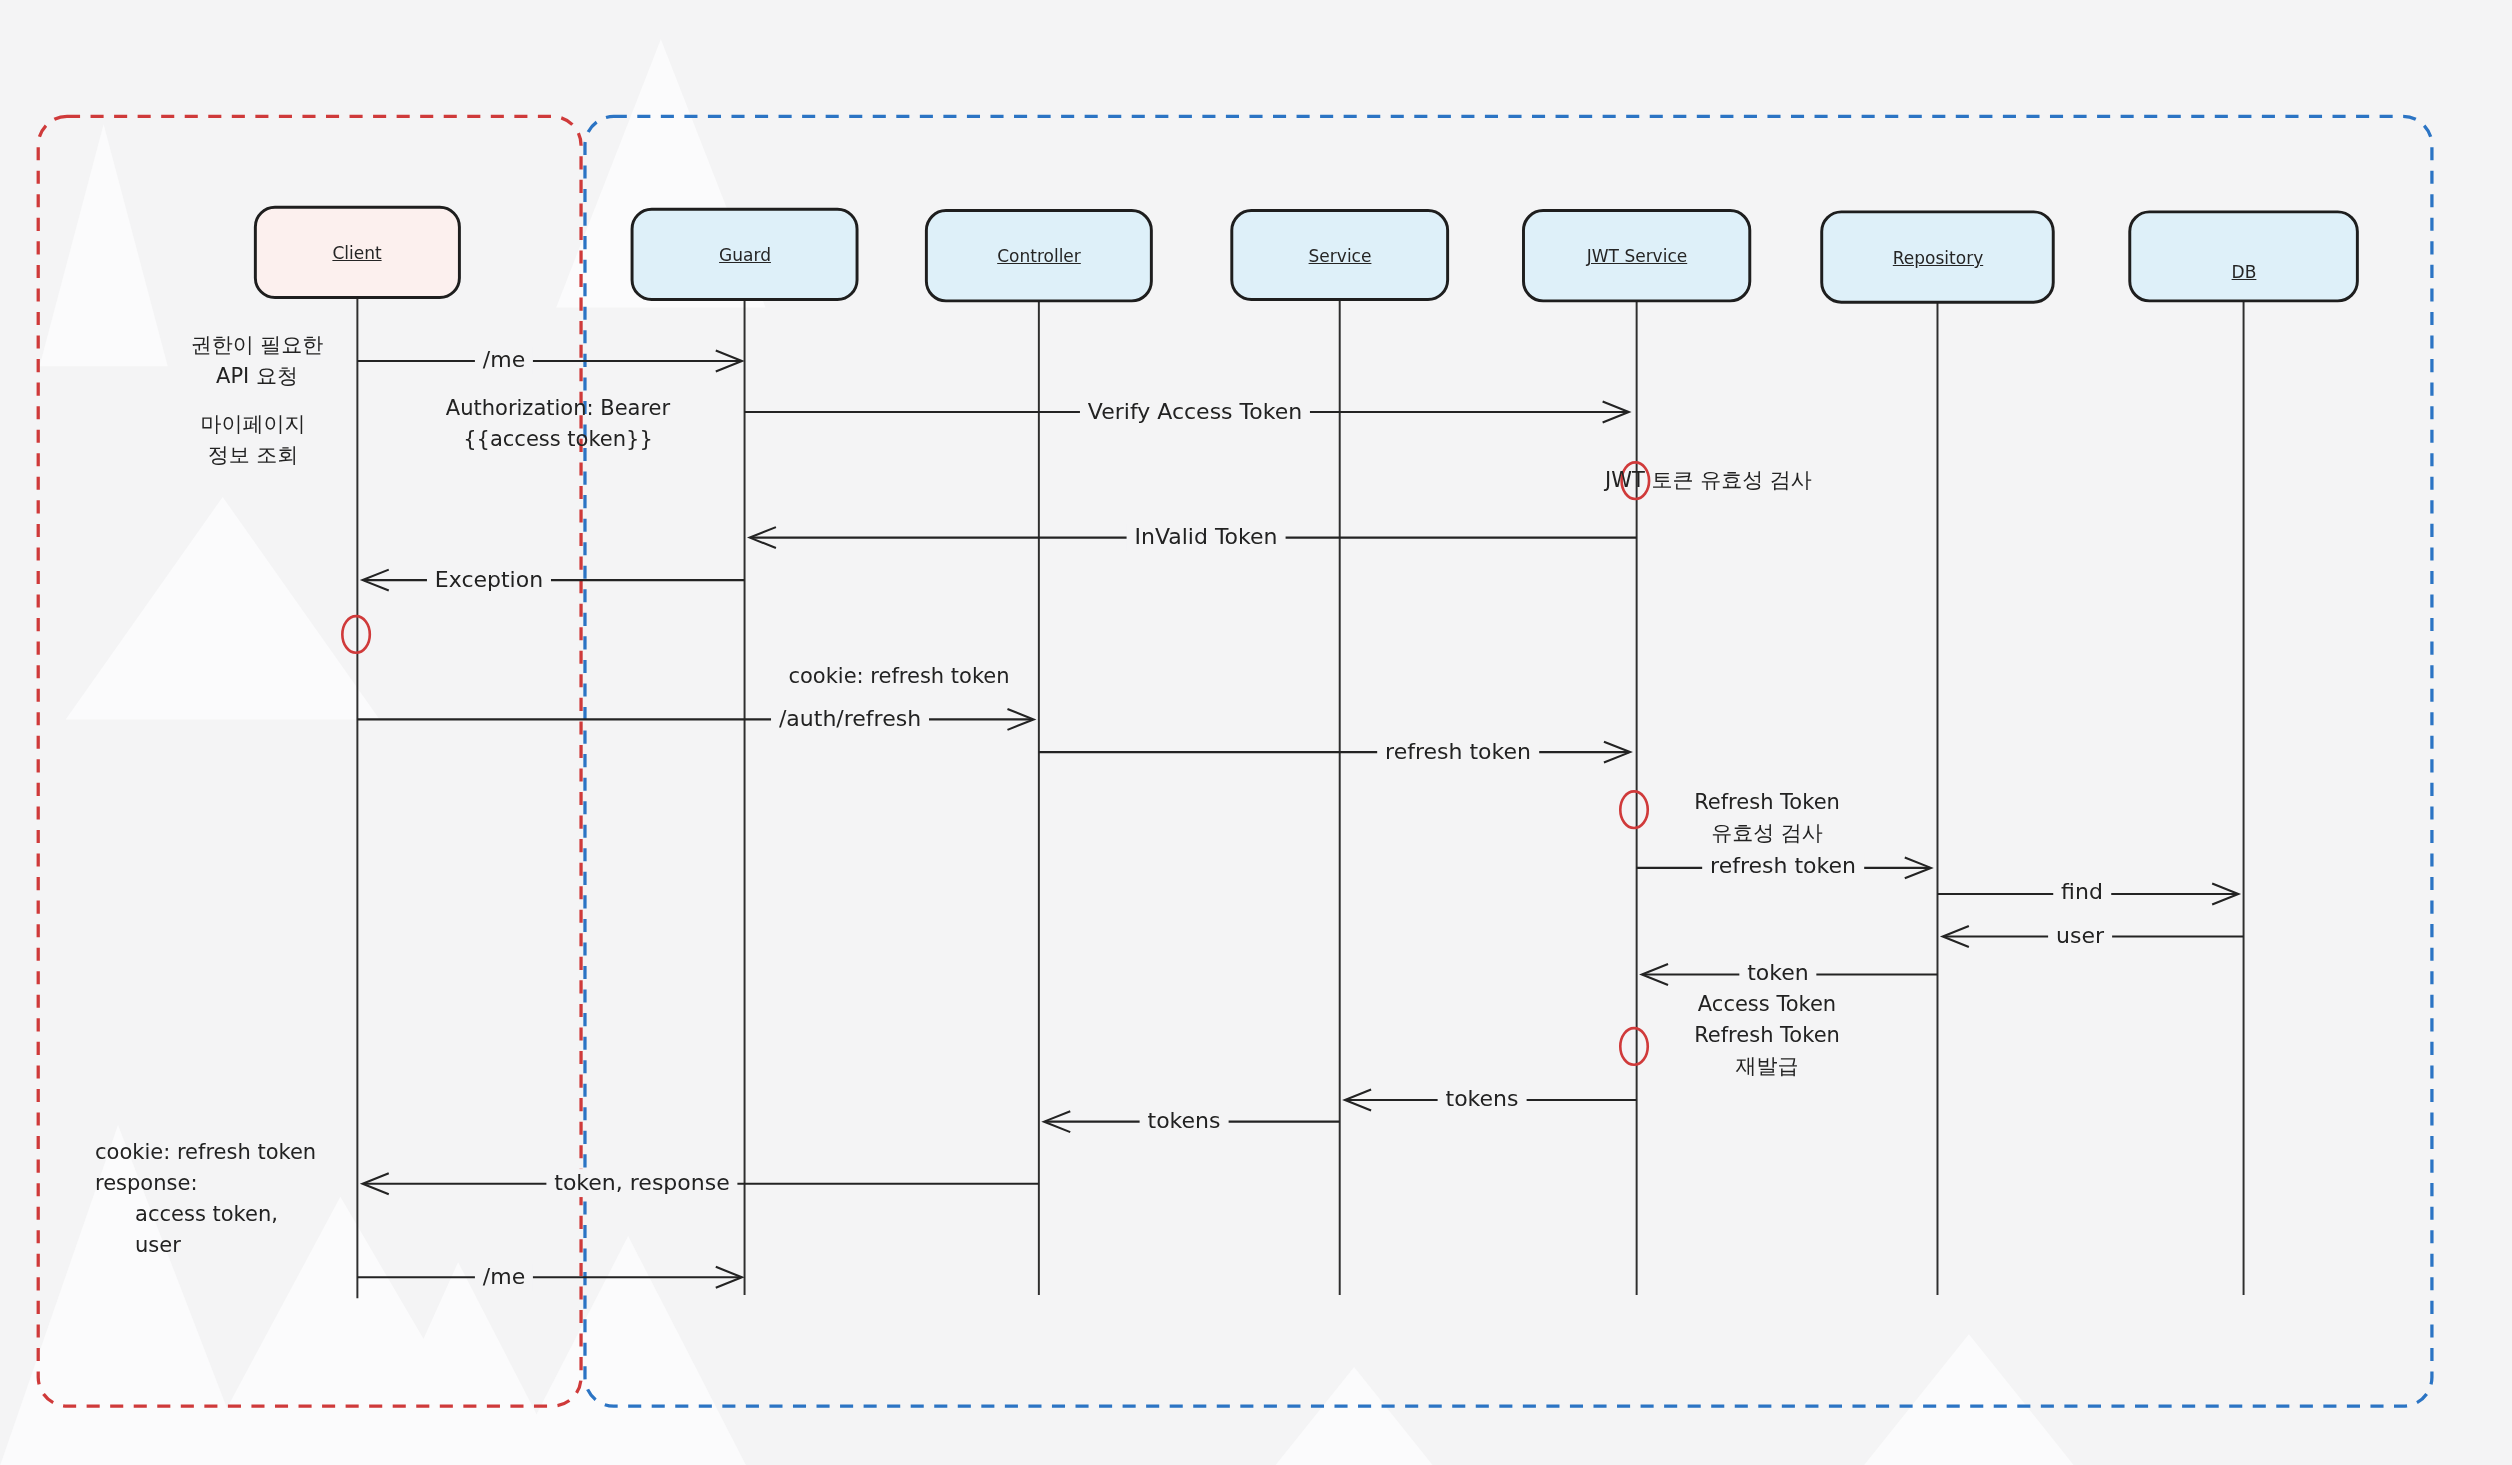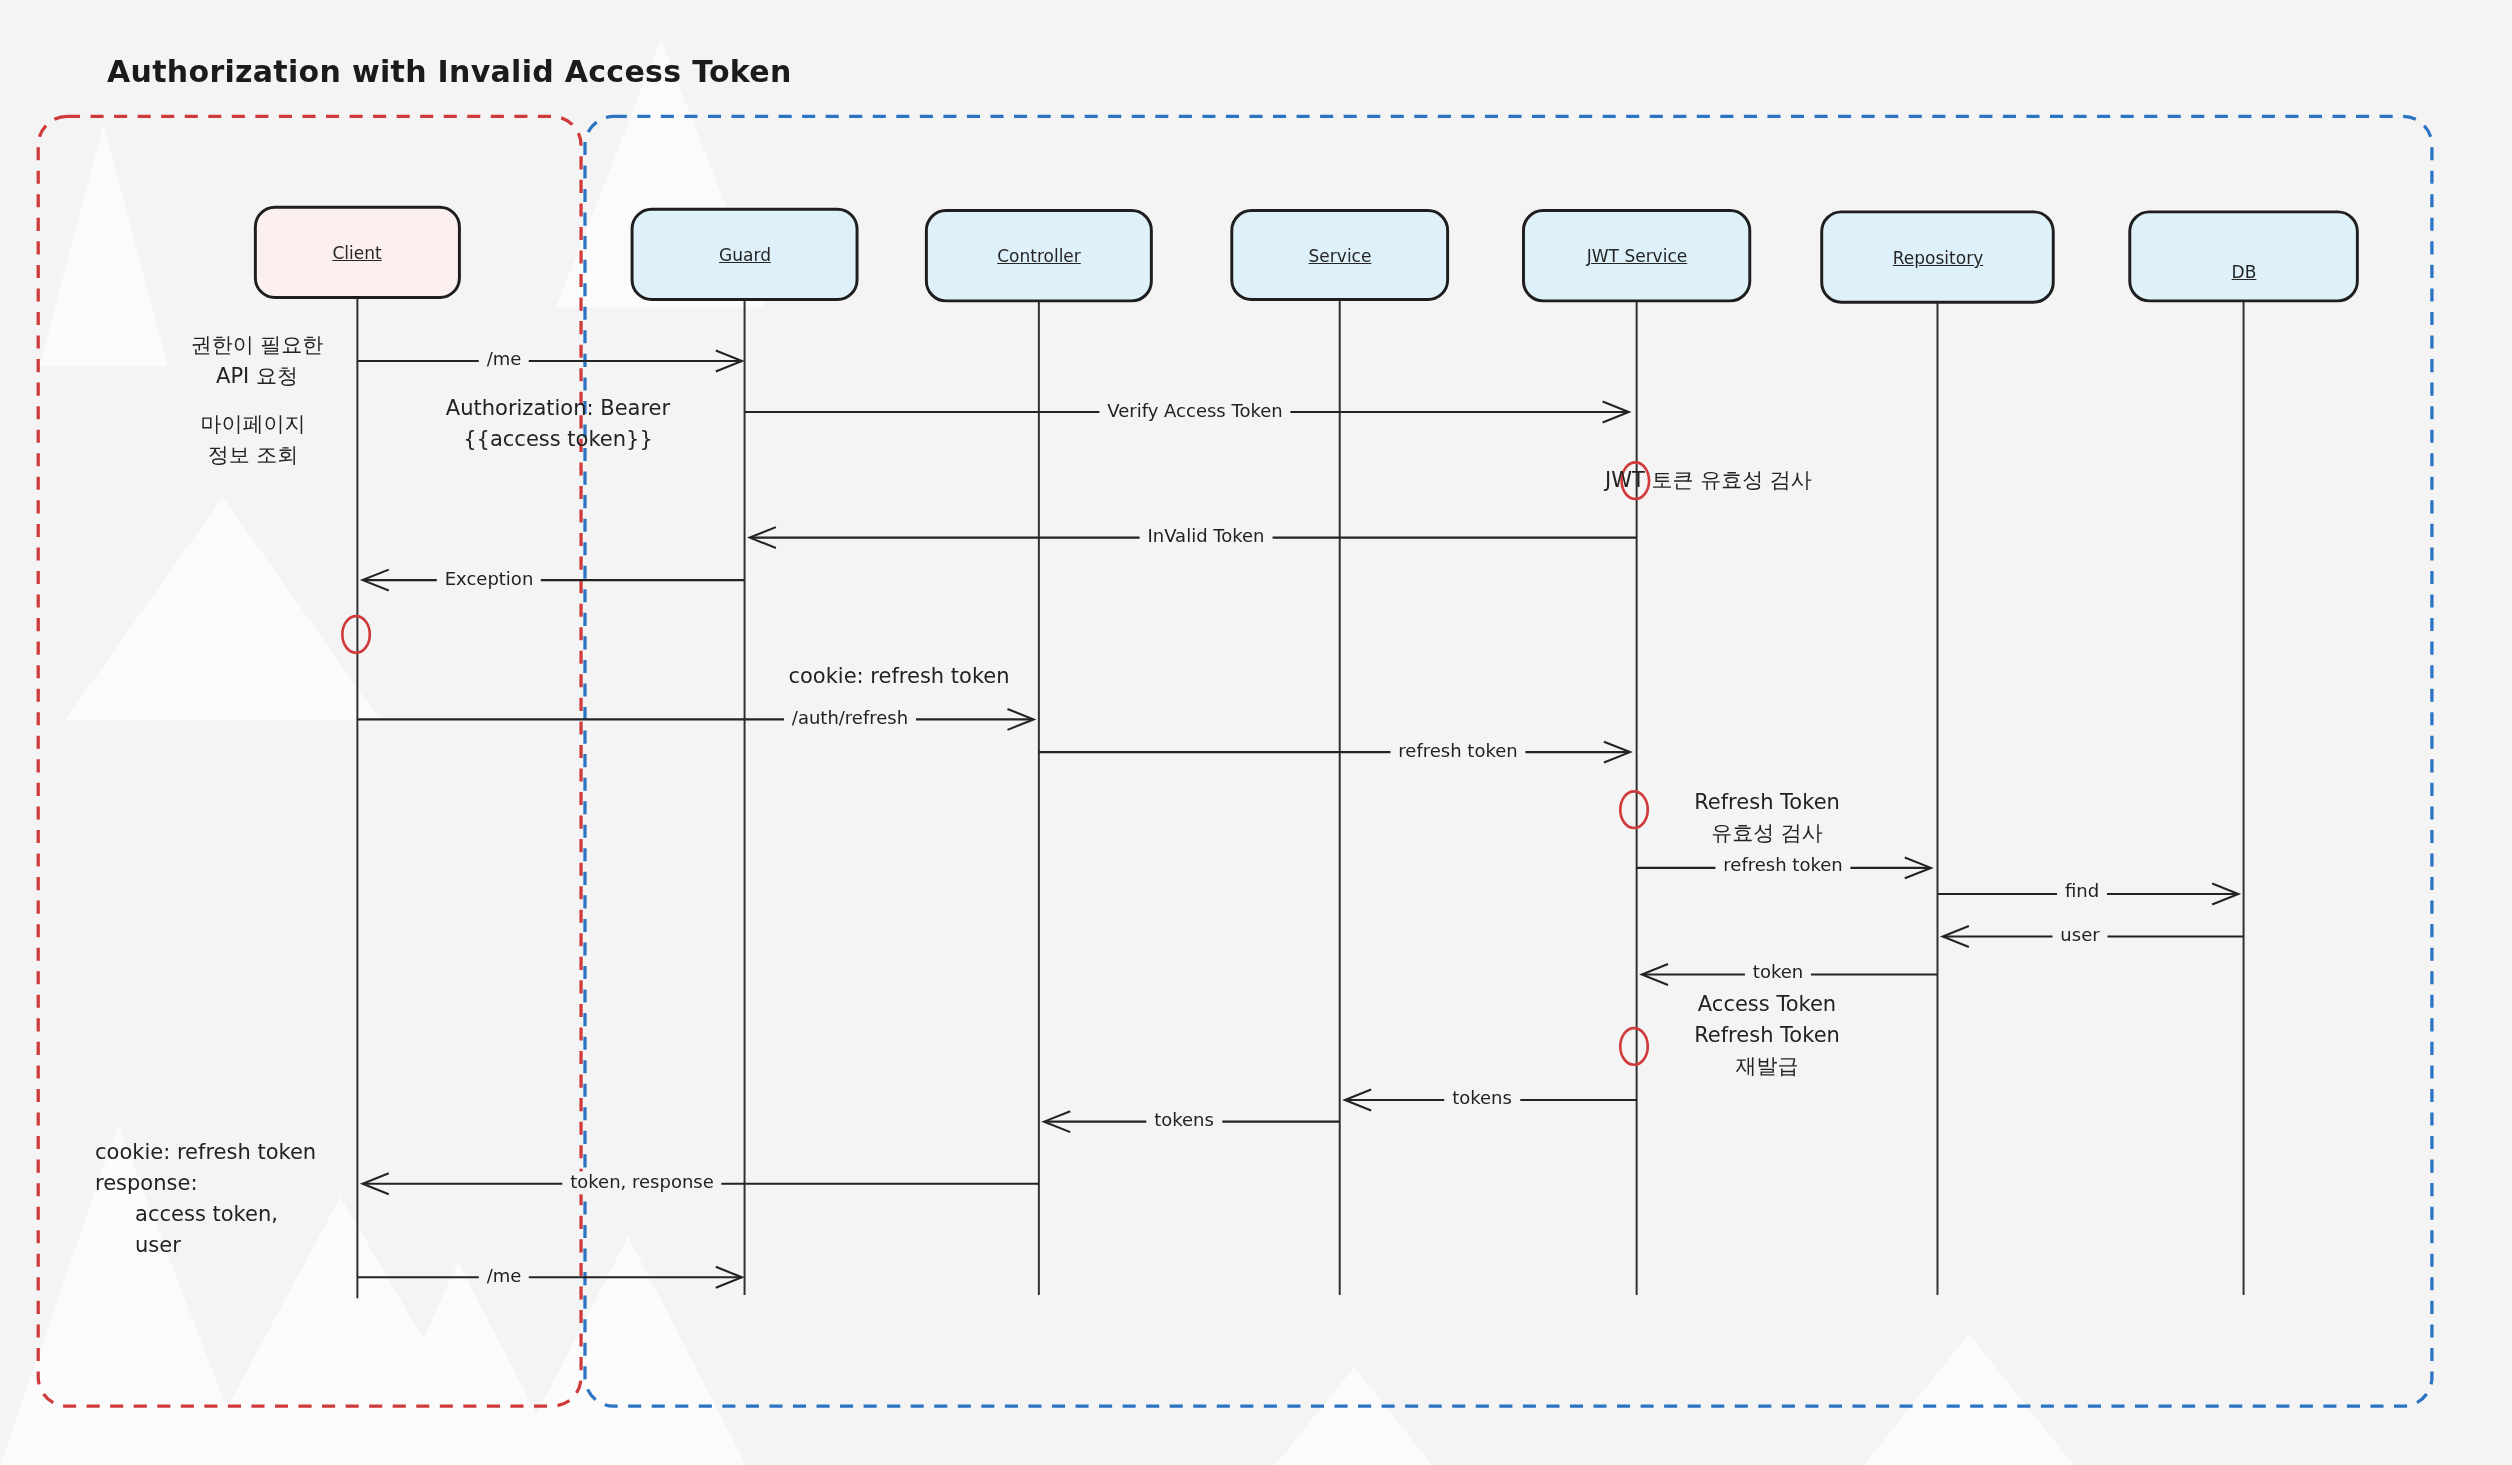--- a/index.html
+++ b/index.html
@@ -12,21 +12,21 @@
   .title{
     position:absolute;left:107px;top:54px;
     font-size:30px;font-weight:bold;letter-spacing:0.3px;color:#1b1b1b;
   }
   .actor-lbl{
     position:absolute;transform:translate(-50%,-50%);
     font-size:17px;color:#252525;white-space:nowrap;text-decoration:underline;
   }
   .msg-lbl{
     position:absolute;transform:translate(-50%,-50%);
-    font-size:18px;white-space:nowrap;color:#222;
+    font-size:22px;white-space:nowrap;color:#222;
     background:#f4f4f5;padding:1.3px 7.9px;line-height:1.15;
   }
   .note-block{
     position:absolute;font-size:21px;line-height:1.48;color:#222;
     white-space:pre-wrap;
   }
   .center{transform:translate(-50%,-50%);text-align:center;margin-left:6px;}
   .leftanchor{transform:translate(0,-50%);text-align:left;}
 </style>
 </head>
@@ -117,21 +117,20 @@
     </g>
 
     <g stroke="#d03a3a" stroke-width="4" fill="none">
       <ellipse cx="2500" cy="735" rx="21" ry="28"></ellipse>
       <ellipse cx="544" cy="970" rx="21" ry="28"></ellipse>
       <ellipse cx="2498" cy="1238" rx="21" ry="28"></ellipse>
       <ellipse cx="2498" cy="1600" rx="21" ry="28"></ellipse>
     </g>
   </svg>
 
-  <div class="title">Authorization with Invalid Access Token</div>
 
   <div class="actor-lbl" style="left:357px;top:253px">Client</div>
   <div class="actor-lbl" style="left:745px;top:255px">Guard</div>
   <div class="actor-lbl" style="left:1039px;top:256px">Controller</div>
   <div class="actor-lbl" style="left:1340px;top:256px">Service</div>
   <div class="actor-lbl" style="left:1637px;top:256px">JWT Service</div>
   <div class="actor-lbl" style="left:1938px;top:258px">Repository</div>
   <div class="actor-lbl" style="left:2244px;top:272px">DB</div>
 
   <div class="msg-lbl" style="left:504px;top:360px">/me</div>

